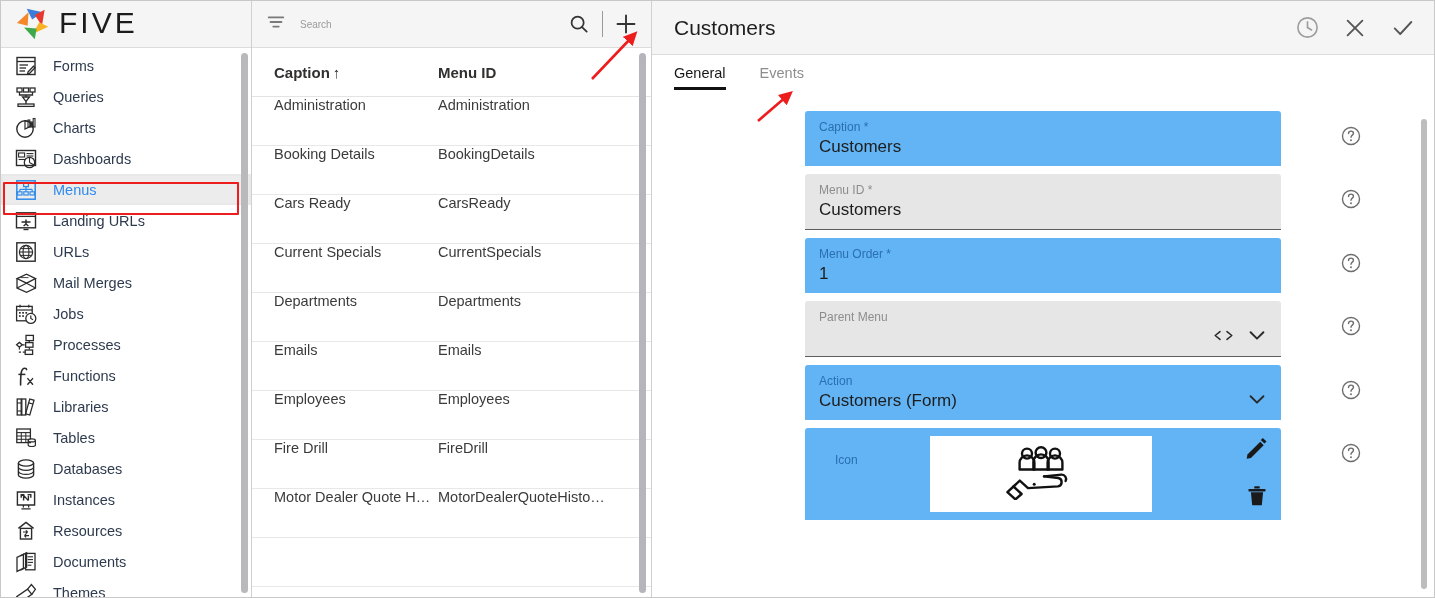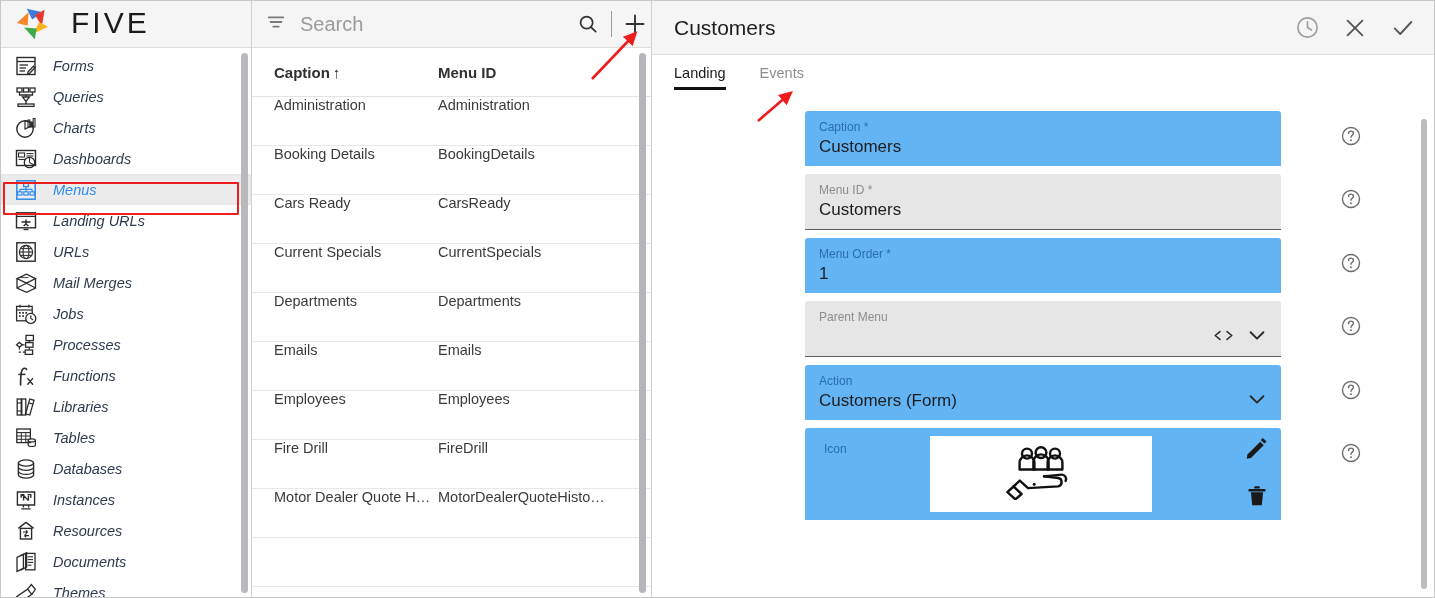--- a/index.html
+++ b/index.html
@@ -28,37 +28,36 @@
     position: relative;
   }
   #brand {
     height: 47px;
     flex: 0 0 47px;
     background: #f5f5f5;
     border-bottom: 1px solid #dcdcdc;
     display: flex;
     align-items: center;
     padding-left: 14px;
-    gap: 20px;
+    gap: 8px;
   }
   #brand .logo-mark { width: 36px; height: 34px; flex: 0 0 36px; }
   #brand .wordmark {
     font-size: 30px;
     letter-spacing: 3px;
     color: #1b1b1b;
     font-weight: 400;
     line-height: 1;
     padding-bottom: 3px;
   }
   #nav {
     flex: 1 1 auto;
     overflow: hidden;
     position: relative;
     padding-top: 2px;
-    font-style: italic;
   }
   .nav-item {
     height: 31px;
     display: flex;
     align-items: center;
     padding-left: 12px;
     gap: 14px;
     cursor: pointer;
     color: #2e3b4e;
     font-size: 14.5px;
@@ -112,21 +111,21 @@
     align-items: center;
     padding: 0 12px 0 14px;
     gap: 10px;
   }
   #searchbar .filter-ico { flex: 0 0 20px; cursor: pointer; }
   #search-input {
     flex: 1 1 auto;
     border: none;
     outline: none;
     background: transparent;
-    font-size: 20px;
+    font-size: 10px;
     font-family: "Liberation Sans", sans-serif;
     color: #333;
     padding-left: 4px;
   }
   #search-input::placeholder { color: #9b9b9b; }
   .sb-divider { width: 1px; height: 26px; background: #9a9a9a; flex: 0 0 1px; }
   #searchbar .sb-btn {
     flex: 0 0 auto; cursor: pointer;
     display: flex; align-items: center; justify-content: center;
     width: 26px; height: 26px;
@@ -258,21 +257,21 @@
     flex: 0 0 22px;
     cursor: pointer;
   }
   
   .field.icon-field {
     height: 92px;
     display: flex; align-items: center;
     padding: 0 14px;
   }
   .icon-field .field-label {
-    position: absolute; left: 14px; top: 9px; margin: 5px;
+    position: absolute; left: 14px; top: 9px; margin: 16px;
   }
   .icon-preview {
     width: 222px; height: 76px;
     background: #fff;
     margin-left: 111px;
     display: flex; align-items: center; justify-content: center;
   }
   .icon-field-btns {
     position: absolute; right: 12px; top: 8px; bottom: 8px;
     display: flex; flex-direction: column; justify-content: space-between;
@@ -654,21 +653,21 @@
         </span>
         <span class="hbtn">
           <svg viewBox="0 0 26 26" width="24" height="24">
             <polyline points="4,13.5 10,19.5 22,6.5" fill="none" stroke="#565656" stroke-width="2" stroke-linecap="round" stroke-linejoin="round"></polyline>
           </svg>
         </span>
       </div>
     </div>
 
     <div id="tabs">
-        <div class="tab active">Landing</div>
+        <div class="tab active">General</div>
         <div class="tab inactive">Events</div>
       </div>
 
     <div id="form-area">
         <div class="field-row">
           <div class="field blue">
        <div class="field-label">Caption *</div>
        <div class="field-value">Customers</div>
 
      </div>

